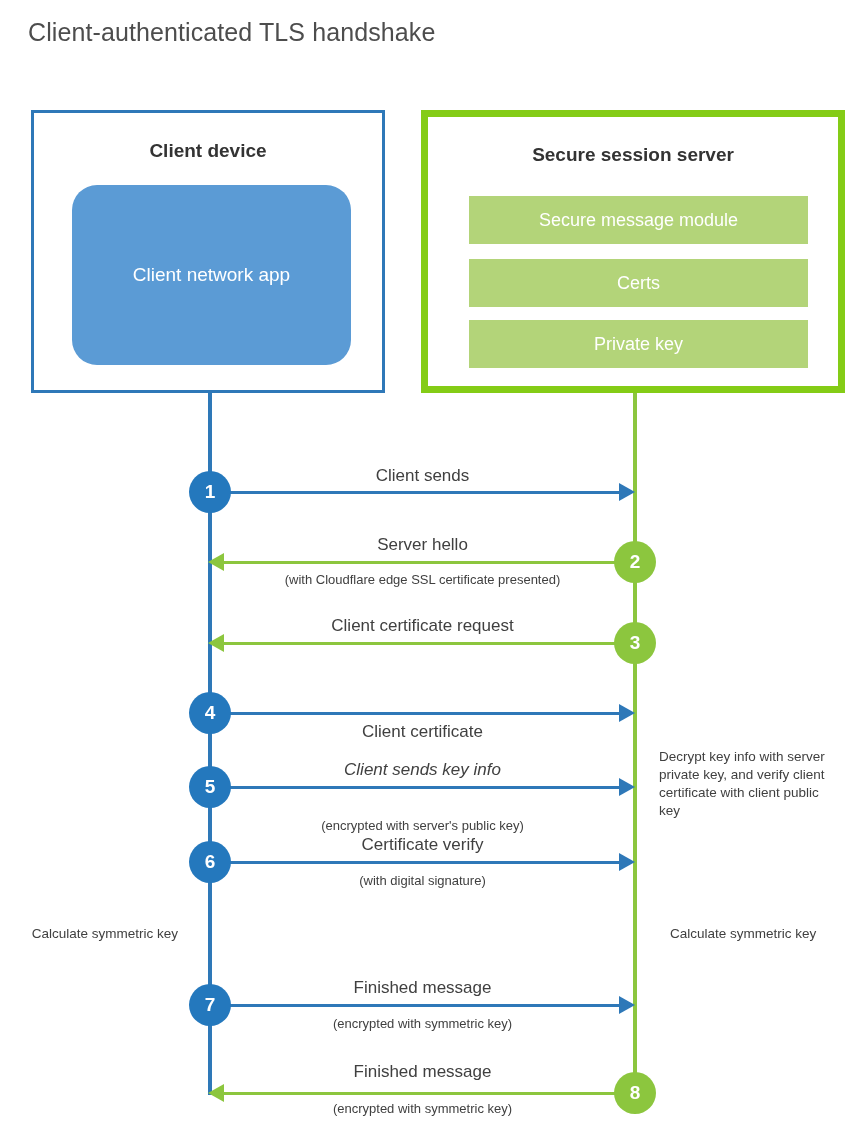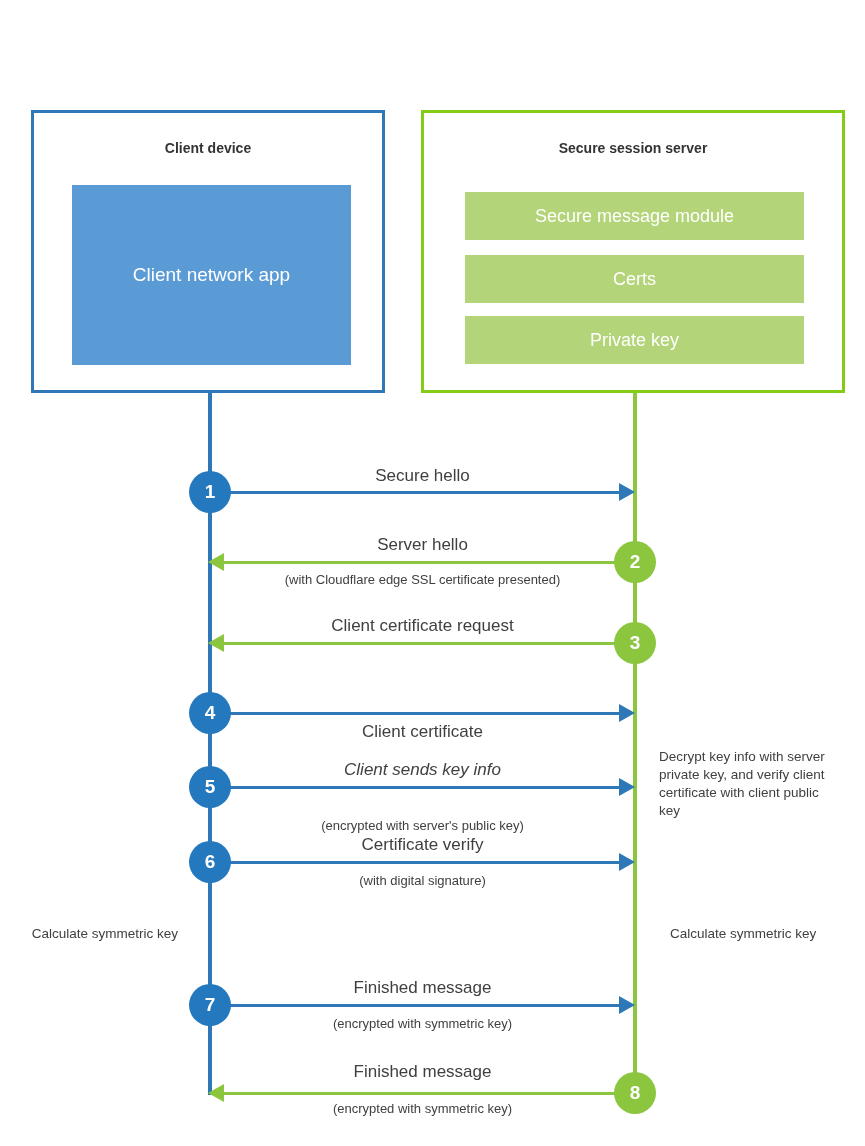--- a/index.html
+++ b/index.html
@@ -45,48 +45,49 @@
     top: 110px;
     width: 354px;
     height: 283px;
     border: 3px solid #2e78b8;
   }
   .actor-box.server {
     left: 421px;
     top: 110px;
     width: 424px;
     height: 283px;
-    border: 3px solid #84cc16;
+    border: 7px solid #84cc16;
   }
   .actor-title {
     position: absolute;
     left: 0;
     right: 0;
     top: 27px;
     text-align: center;
-    font-size: 14px;
+    font-size: 19px;
     font-weight: bold;
     color: #333333;
   }
 
   
   .client-app {
     position: absolute;
     left: 38px;
     top: 72px;
     width: 279px;
     height: 180px;
     background: #5b9bd5;
     display: flex;
     align-items: center;
     justify-content: center;
     text-align: center;
     color: #ffffff;
     font-size: 19px;
     line-height: 26px;
+    border-radius: 25px;
   }
 
   
   .server-bar {
     position: absolute;
     left: 41px;
     width: 339px;
     height: 48px;
     background: #b3d479;
     display: flex;
@@ -197,38 +198,39 @@
     top: 924px;
     width: 170px;
     text-align: left;
   }
 </style>
 </head>
 <body>
 
 <div id="stage">
 
+  <div class="page-title">Client-authenticated TLS handshake</div>
 
   <div class="actor-box client">
     <div class="actor-title">Client device</div>
     <div class="client-app">Client network app</div>
   </div>
 
   <div class="actor-box server">
     <div class="actor-title">Secure session server</div>
     <div class="server-bar b0">Secure message module</div>
     <div class="server-bar b2">Private key</div>
     <div class="server-bar b1">Certs</div>
   </div>
 
   <div class="lifeline client-line"></div>
   <div class="lifeline server-line"></div>
 
   <div class="msg">
-    <div class="msg-label" style="left:210px; top:466px; width:425px;">Secure hello</div>
+    <div class="msg-label" style="left:210px; top:466px; width:425px;">Client sends</div>
     <div class="msg-line blue" style="left:210px; top:491px; width:409px;"></div>
     <div class="arrowhead right blue" style="left:619px; top:483px;"></div>
     <div class="step-circle blue" style="left:189px; top:471px;">1</div>
   </div>
 
   <div class="msg">
     <div class="msg-label" style="left:210px; top:535px; width:425px;">Server hello</div>
     <div class="msg-line green" style="left:224px; top:561px; width:411px;"></div>
     <div class="arrowhead left green" style="left:208px; top:553px;"></div>
     <div class="msg-sublabel" style="left:210px; top:572px; width:425px;">(with Cloudflare edge SSL certificate presented)</div>

